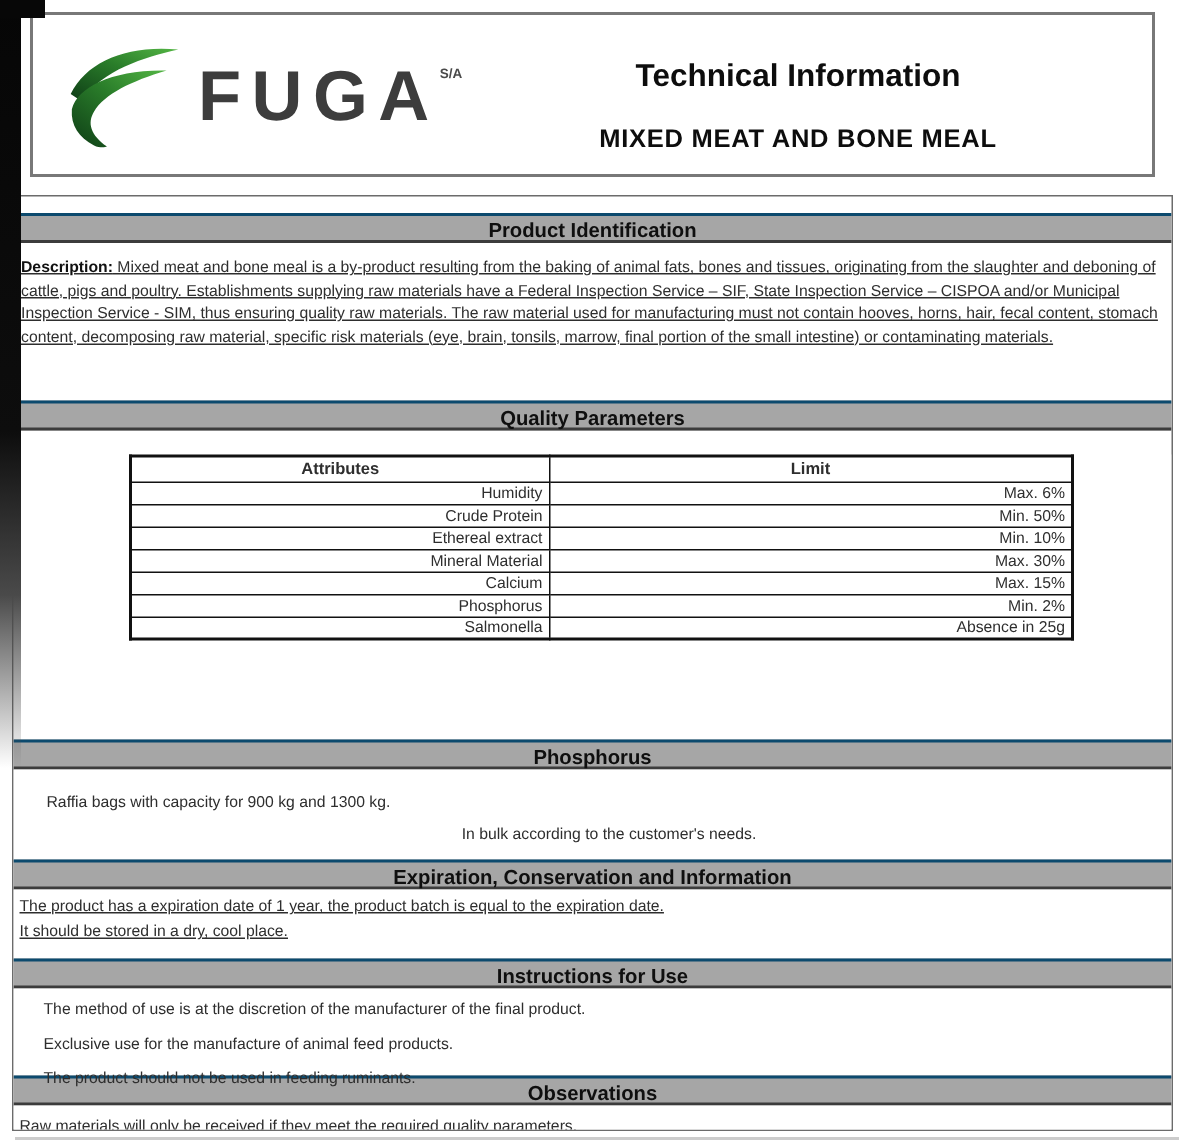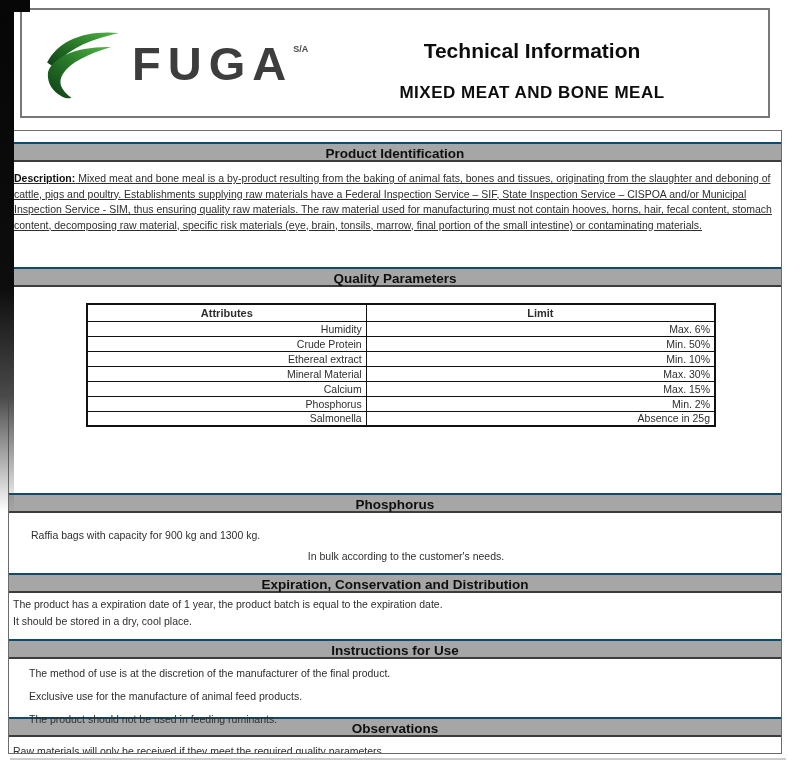--- a/index.html
+++ b/index.html
@@ -36,21 +36,21 @@
   .qp-table { border-collapse:collapse; border:2px solid #111; margin:16px 0 0 77px; width:630px; }
   .qp-table th { border:1px solid #111; height:17px; font-size:11px; text-align:center; font-weight:bold; padding:0 3px; }
   .qp-table td { border:1px solid #111; height:15px; font-size:10.5px; text-align:right; padding:0 4px; font-weight:normal; }
   .qp-table .col-attr { width:280px; }
   .qp-table .col-limit { width:350px; }
   .pack-body { height:60px; }
   .pack-body p { padding-left:22px; }
   .pack-body p:first-child { padding-top:16px; }
   .pack-body p + p { margin-top:9px;text-align:center; }
   .exp-body { height:46px; padding-top:4px; }
-  .exp-body p { padding-left:4px; line-height:14px; margin-bottom:3px; }
+  .exp-body p { padding-left:4px; line-height:14px; margin-bottom:3px;text-decoration:underline; }
   .inst-body { height:58px; padding-top:8px; }
   .inst-body p { padding-left:4px;margin-left:16px; }
   .inst-body p + p { margin-top:11px; }
   .obs-body { height:44px; padding-top:6px; }
   .obs-body p { padding-left:4px; line-height:17px; }
 </style>
 </head>
 <body>
 
 <div class="scan-strip-left"></div>
@@ -127,21 +127,21 @@
       </tbody>
     </table>
   </div>
 
   <div class="section-bar">Phosphorus</div>
   <div class="body-block pack-body">
     <p>Raffia bags with capacity for 900 kg and 1300 kg.</p>
     <p>In bulk according to the customer's needs.</p>
   </div>
 
-  <div class="section-bar">Expiration, Conservation and Distribution</div>
+  <div class="section-bar">Expiration, Conservation and Information</div>
   <div class="body-block exp-body">
     <p>The product has a expiration date of 1 year, the product batch is equal to the expiration date.</p>
     <p>It should be stored in a dry, cool place.</p>
   </div>
 
   <div class="section-bar">Instructions for Use</div>
   <div class="body-block inst-body">
     <p>The method of use is at the discretion of the manufacturer of the final product.</p>
     <p>Exclusive use for the manufacture of animal feed products.</p>
     <p>The product should not be used in feeding ruminants.</p>

